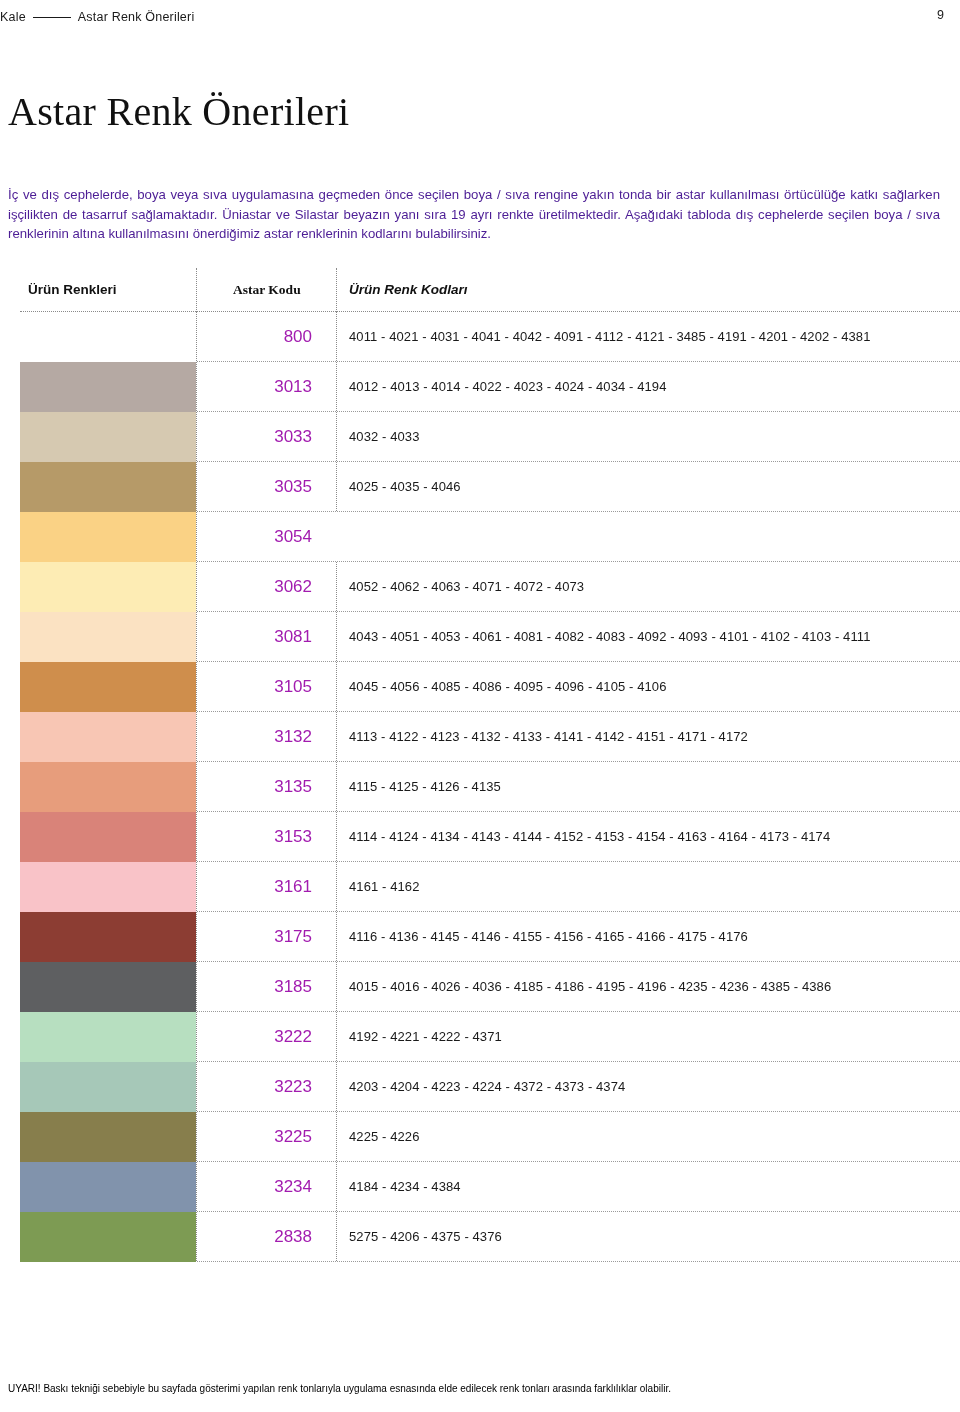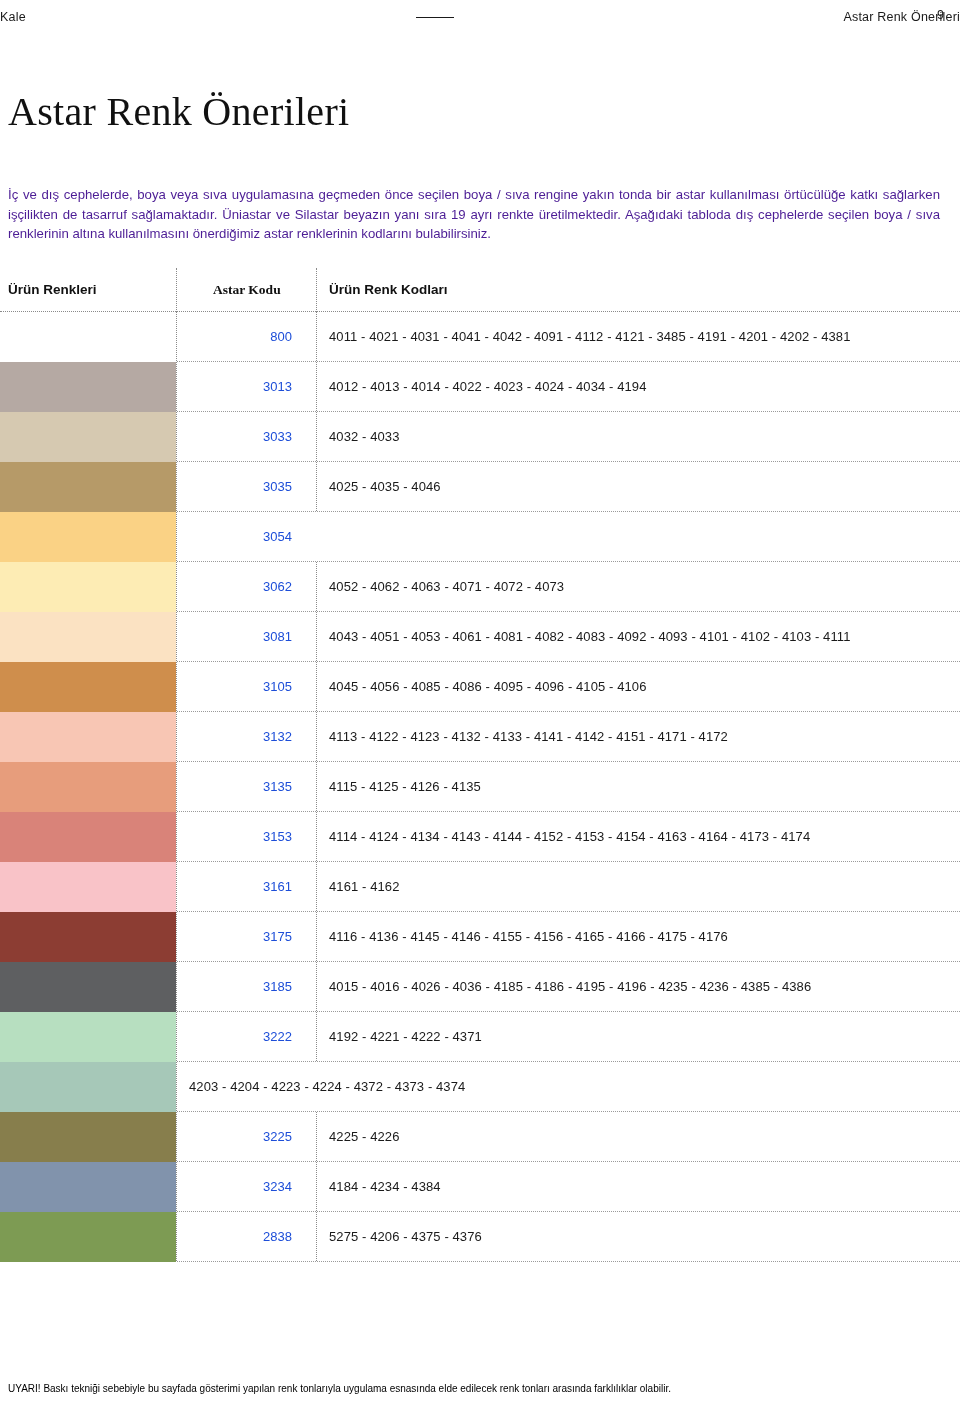--- a/index.html
+++ b/index.html
@@ -26,21 +26,21 @@
     align-items: center;
   }
   .header-center {
     position: absolute;
     left: 0; right: 0;
     text-align: center;
     font-size: 12.5px;
     letter-spacing: .2px;
     color: #1a1a1a;
     display: flex;
-    justify-content: space-between;
+    justify-content: flex-start;
     align-items: center;
     gap: 7px;
   }
   .header-brand { white-space: nowrap; }
   .header-rule {
     display: inline-block;
     width: 38px;
     height: 1px;
     background: #1a1a1a;
     vertical-align: middle;
@@ -78,38 +78,39 @@
     text-align: justify;
     color: #4c1d95;
   }
 
   
   .color-table {
     position: absolute;
     top: 268px;
     left: 0;
     width: 960px;
+    padding-left: 20px;
   }
   .table-head {
     display: flex;
     height: 44px;
     align-items: center;
     border-bottom: 1px dotted #8a8a8a;
   }
   .th {
     font-size: 13.5px;
     font-weight: bold;
     color: #111;
   }
   .col-swatch  { width: 176px; flex: 0 0 176px; padding-left: 8px; }
   .col-code    { width: 140px; flex: 0 0 140px; text-align: left; padding-left: 36px; }
   .col-codes   { flex: 1 1 auto; padding-left: 12px; }
 
   .table-head .col-code { border-left: 1px dotted #8a8a8a; font-family: Liberation Serif, serif; }
-  .table-head .col-codes { border-left: 1px dotted #8a8a8a; }
+  .table-head .col-codes { border-left: 1px dotted #8a8a8a; font-style: italic; }
   .table-head .col-code,
   .table-head .col-codes { height: 44px; display: flex; align-items: center; }
 
   .trow {
     display: flex;
     height: 50px;
     border-bottom: 1px dotted #9a9a9a;
   }
   .cell-swatch {
     width: 176px;
@@ -121,22 +122,22 @@
     height: 100%;
   }
   .cell-code {
     width: 140px;
     flex: 0 0 140px;
     border-left: 1px dotted #8a8a8a;
     display: flex;
     align-items: center;
     justify-content: flex-end;
     padding-right: 24px;
-    font-size: 13px;
-    color: #1d4ed8;
+    font-size: 17px;
+    color: #a21caf;
   }
   .cell-codes {
     flex: 1 1 auto;
     border-left: 1px dotted #8a8a8a;
     display: flex;
     align-items: center;
     padding-left: 12px;
     font-size: 13px;
     letter-spacing: .1px;
     color: #1a1a1a;
@@ -280,20 +281,21 @@
         <div class="cell-swatch">
           <div class="sw" style="background: rgb(183, 223, 192);"></div>
         </div>
         <div class="cell-code">3222</div>
         <div class="cell-codes">4192 - 4221 - 4222 - 4371</div>
       </div>
       <div class="trow">
         <div class="cell-swatch">
           <div class="sw" style="background: rgb(166, 200, 184);"></div>
         </div>
+        <div class="cell-code">3223</div>
         <div class="cell-codes">4203 - 4204 - 4223 - 4224 - 4372 - 4373 - 4374</div>
       </div>
       <div class="trow">
         <div class="cell-swatch">
           <div class="sw" style="background: rgb(135, 126, 76);"></div>
         </div>
         <div class="cell-code">3225</div>
         <div class="cell-codes">4225 - 4226</div>
       </div>
       <div class="trow">

